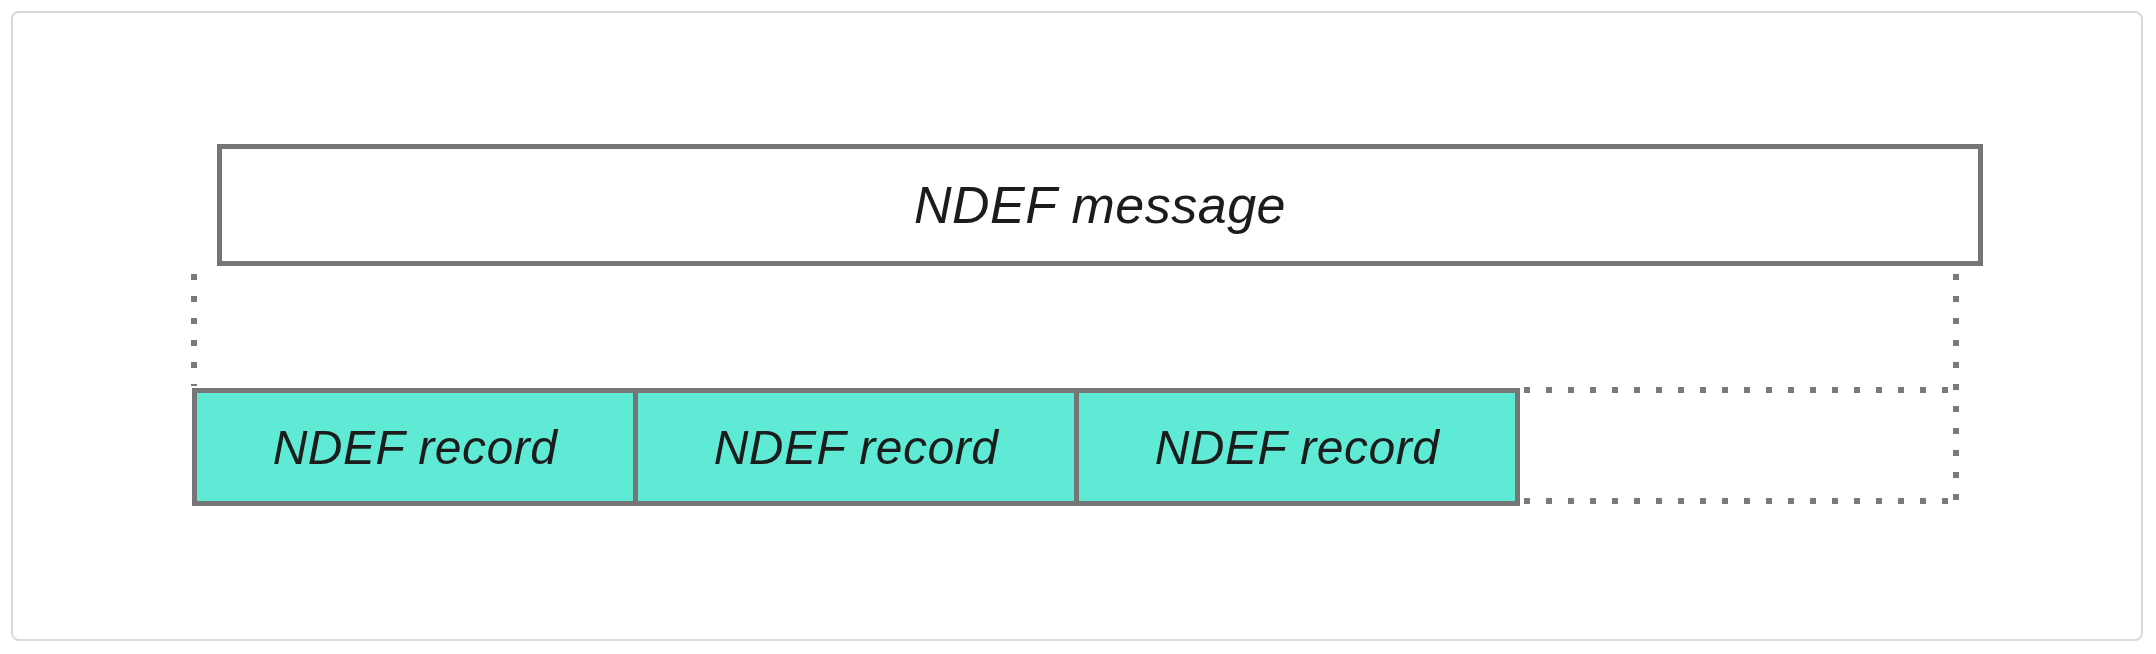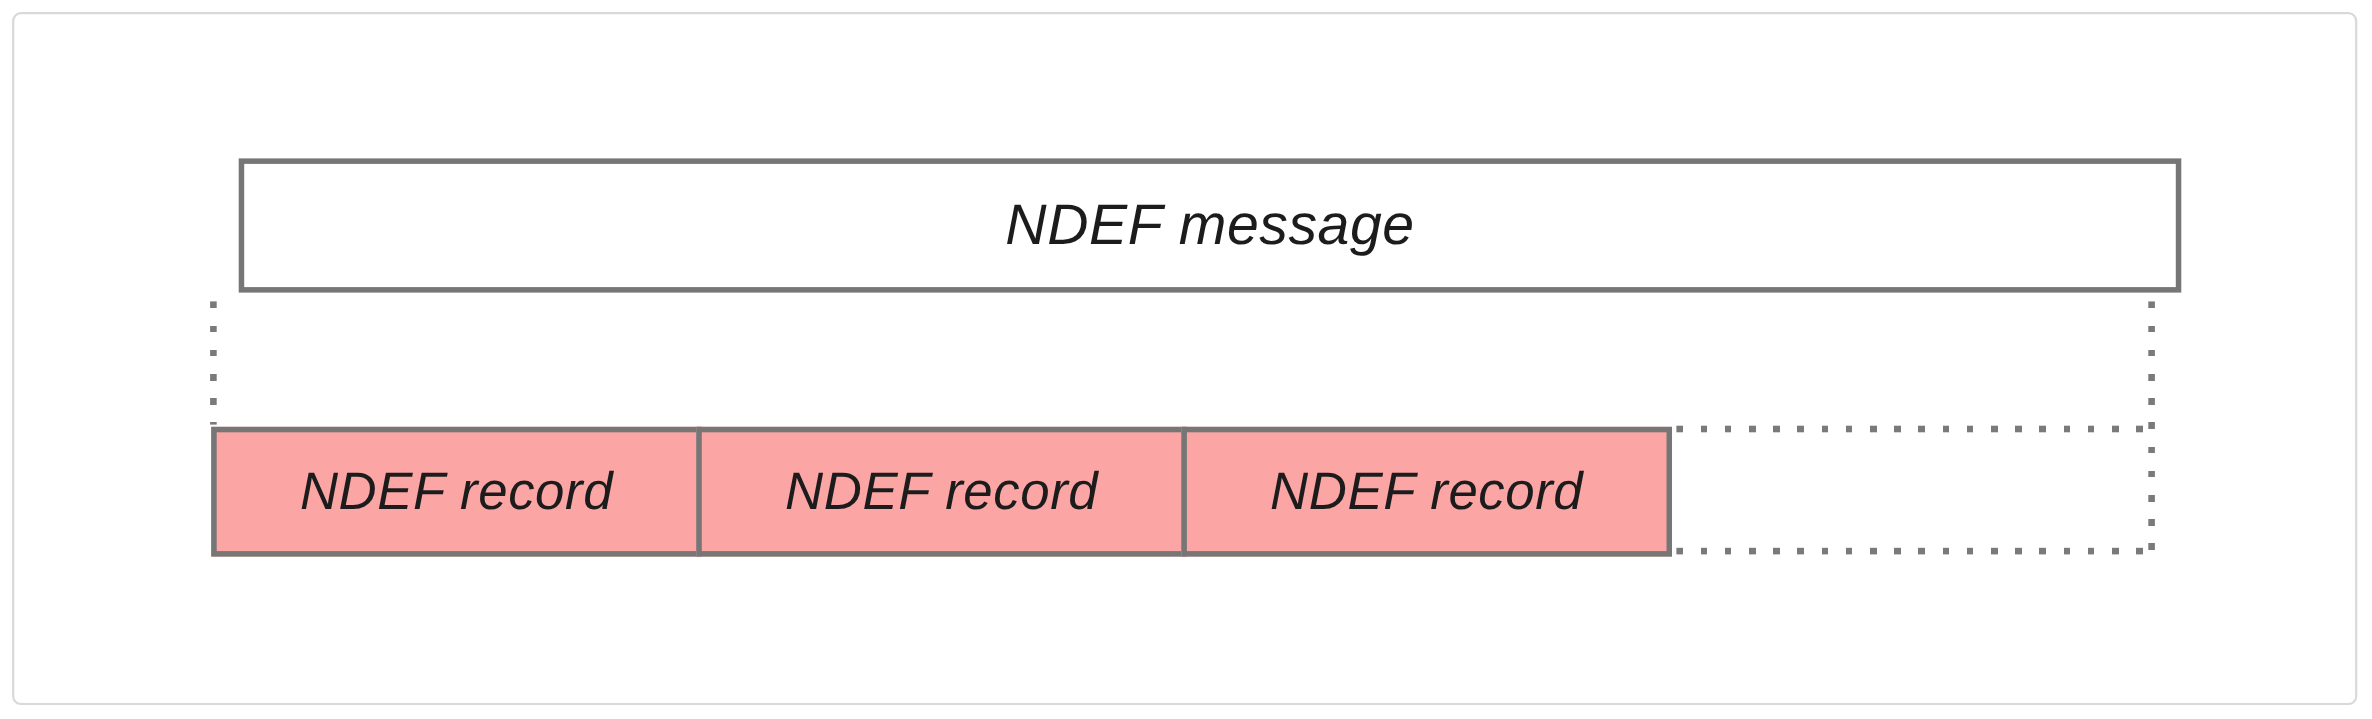--- a/index.html
+++ b/index.html
@@ -46,21 +46,21 @@
     color: #1c1c1c;
     letter-spacing: 0.5px;
     white-space: nowrap;
   }
   .record-box {
     position: absolute;
     top: 388px;
     height: 118px;
     box-sizing: border-box;
     border: 5px solid #767676;
-    background: #fca5a5;
+    background: #5eead4;
     display: flex;
     align-items: center;
     justify-content: center;
   }
   .record-1 { left: 192px;  width: 446px; }
   .record-2 { left: 633px;  width: 446px; }
   .record-3 { left: 1074px; width: 446px; }
   .record-label {
     font-style: italic;
     font-size: 48px;

